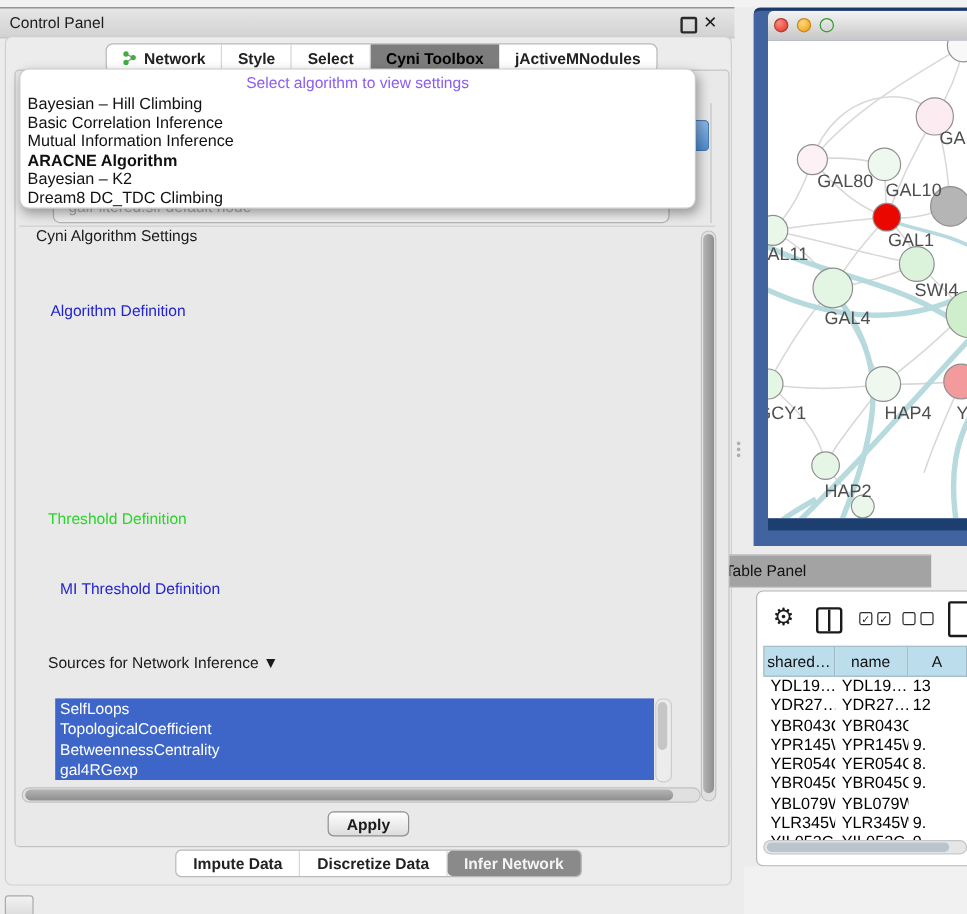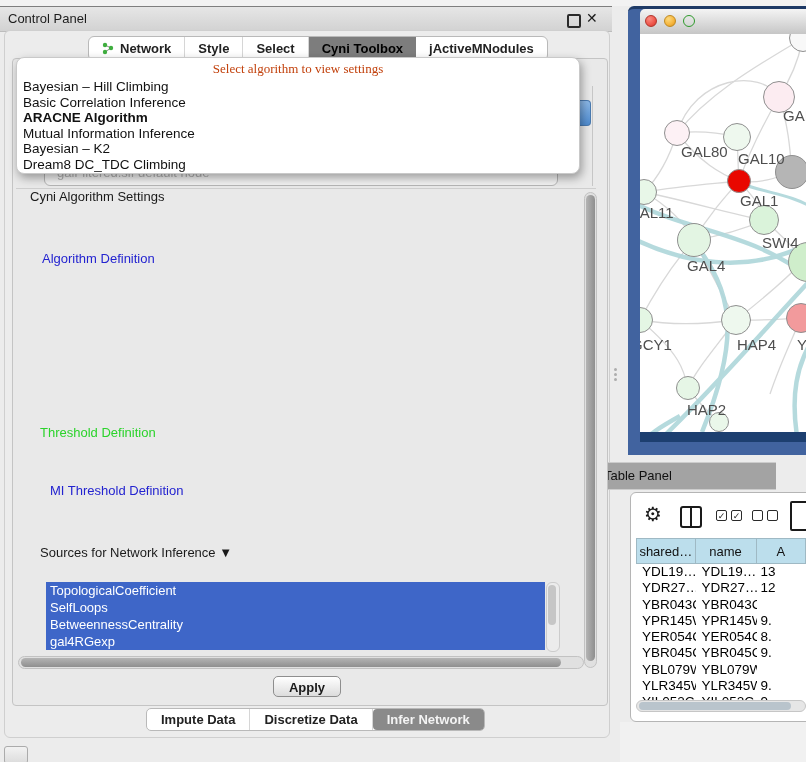--- a/index.html
+++ b/index.html
@@ -34,21 +34,21 @@
   
   .ghost-combo{left:44px;top:158px;width:514px;height:28px;border:1px solid #b5b5b5;border-radius:6px;
                background:#f2f2f2;z-index:2;font-size:13px;color:#b0b0b0;padding:6px 0 0 12px;box-sizing:border-box;}
   .ghost-spin{left:577px;top:100px;width:13px;height:24px;border:1px solid #4a7ab0;border-left:none;
               border-radius:0 4px 4px 0;background:linear-gradient(#8cb8e8,#4f8cd0);z-index:2;}
   .ghost-line{left:592px;top:86px;width:1px;height:100px;background:#c6c6c6;z-index:2;}
 
   
   .popup{left:16px;top:57px;width:562px;height:115px;background:#fff;border:1px solid #c9c9c9;
          border-radius:8px;box-shadow:2px 4px 10px rgba(0,0,0,.35);z-index:5;}
-  .popup .ph{position:absolute;left:0;top:3px;width:100%;text-align:center;font-size:13px;color:#c2410c;font-family:Liberation Serif, serif;}
+  .popup .ph{position:absolute;left:0;top:3px;width:100%;text-align:center;font-size:13px;color:#8b5cf6;}
   .algo-list{position:absolute;left:6px;top:21px;right:6px;}
   .algo-item{font-size:13.5px;color:#111;line-height:15.6px;white-space:nowrap;}
   .algo-item.bold{font-weight:bold;}
 
   
   .gbox{border:1px solid #a9a9a9;border-radius:3px;}
   .legend{position:absolute;font-size:13px;background:#e9e9e9;padding:0 4px;white-space:nowrap;z-index:4;}
   .leg-blue{color:#2323d0;}
   .leg-green{color:#2bd32b;}
   .lbl{position:absolute;font-size:13px;font-weight:bold;color:#1c1c1c;white-space:nowrap;}
@@ -183,22 +183,22 @@
 
   <div class="abs ghost-combo">galFiltered.sif default node</div>
   <div class="abs ghost-spin"></div>
   <div class="abs ghost-line"></div>
 
   <div class="abs popup">
     <div class="ph">Select algorithm to view settings</div>
     <div class="algo-list">
         <div class="algo-item">Bayesian – Hill Climbing</div>
         <div class="algo-item">Basic Correlation Inference</div>
+        <div class="algo-item">Mutual Information Inference</div>
         <div class="algo-item bold">ARACNE Algorithm</div>
-        <div class="algo-item">Mutual Information Inference</div>
         <div class="algo-item">Bayesian – K2</div>
         <div class="algo-item">Dream8 DC_TDC Climbing</div>
       </div>
   </div>
 
   <div class="abs gbox" style="left:18px;top:196px;width:562px;height:456px;"></div>
   <div class="legend" style="left:26px;top:189px;">Cyni Algorithm Settings</div>
 
   <div class="abs gbox" style="left:30px;top:224px;width:540px;height:164px;"></div>
   <div class="legend leg-blue" style="left:38px;top:217px;margin-top:34px;">Algorithm Definition</div>
@@ -244,22 +244,22 @@
   <div class="lbl" style="left:46px;top:512px;">Mutual Information Threshold:</div>
   <div class="tfield dark" style="left:422px;top:508px;width:145px;">0.5</div>
 
   <div class="abs gbox" style="left:30px;top:552px;width:543px;height:100px;"></div>
   <div class="legend" style="left:36px;top:545px;">
     <span>Sources for Network Inference</span>
     <span>▼</span>
   </div>
   <div class="lbl" style="left:38px;top:566px;">Data Attributes</div>
   <div class="attr-list" style="background: rgb(62, 102, 200);">
+      <div class="attr-item">SelfLoops</div>
       <div class="attr-item">TopologicalCoefficient</div>
-      <div class="attr-item">SelfLoops</div>
       <div class="attr-item">BetweennessCentrality</div>
       <div class="attr-item">gal4RGexp</div>
     </div>
   <div class="attr-sb">
       <span class="th"></span>
     </div>
 
   <div class="abs vscroll">
       <span class="th"></span>
     </div>

